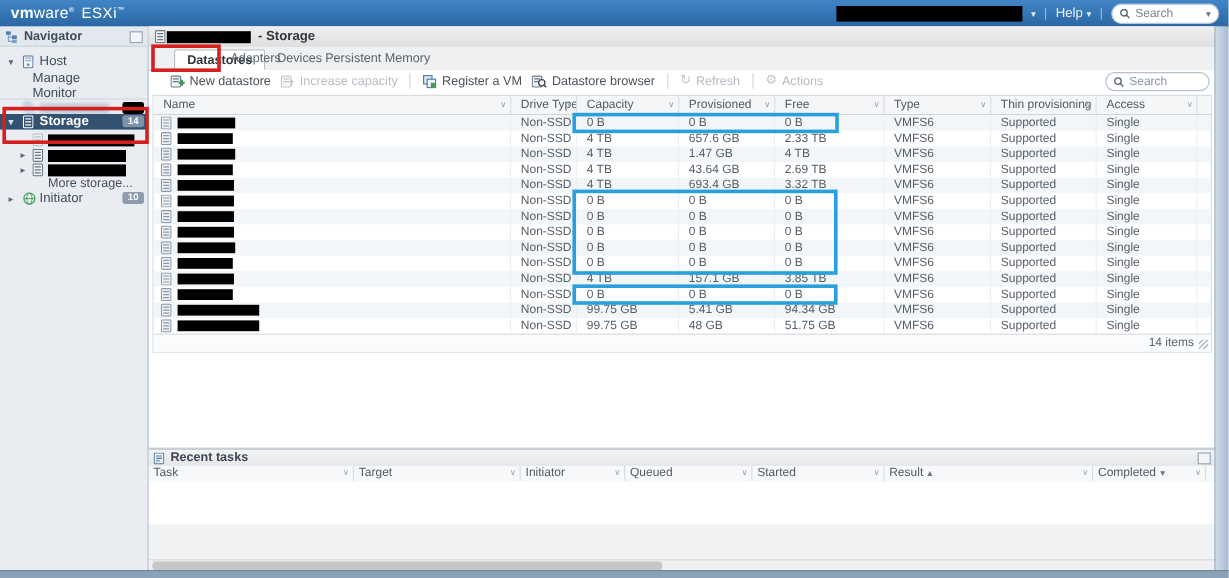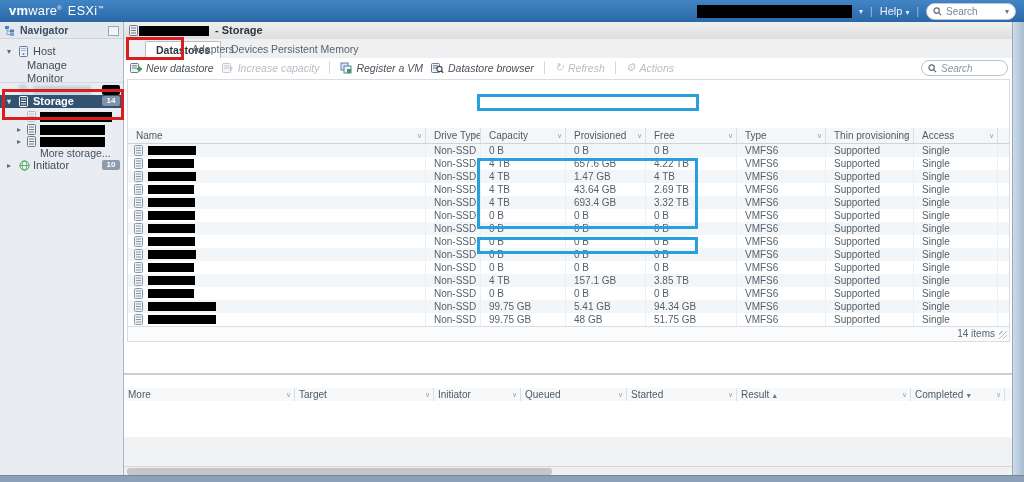--- a/index.html
+++ b/index.html
@@ -50,32 +50,32 @@
   .content{position:absolute;top:22px;left:124px;right:11px;bottom:6px;background:#fff;}
   .titlebar{position:absolute;top:0;left:0;right:0;height:17px;background:linear-gradient(#efefef,#dedede);
             border-bottom:1px solid #c2c6ca;font-size:11px;color:#2f363c;font-weight:bold;}
   .titlebar .ico{position:absolute;left:5px;top:3px;}
   .title-redact{position:absolute;left:15px;top:4px;width:70px;height:10px;background:#000;}
   .title-suffix{position:absolute;left:91px;top:2px;}
   .tabbar{position:absolute;top:17px;left:0;right:0;height:19px;background:#eef0f1;border-bottom:1px solid #c6cbd0;}
   .tab{position:absolute;top:2px;height:16px;line-height:16px;padding:0 10px;font-size:10.5px;color:#5a646d;cursor:default;}
   .tab.active{background:#fff;border:1px solid #b9bec3;border-bottom:1px solid #fff;height:17px;
               font-weight:bold;color:#2f363c;border-radius:2px 2px 0 0;}
-  .toolbar{position:absolute;top:36px;left:0;right:0;height:21px;background:#fff;font-style:italic;}
+  .toolbar{position:absolute;top:36px;left:12px;right:0;height:21px;background:#fff;}
   .tools{position:absolute;left:6px;top:3px;display:flex;align-items:center;gap:8px;font-size:10.5px;color:#4a5258;}
   .tbtn{display:flex;align-items:center;gap:4px;cursor:default;}
   .tbtn.dis{color:#b7bdc3;}
   .tsep{width:1px;height:13px;background:#d5d9dd;margin:0 2px;}
   .glyph{font-size:11px;line-height:11px;color:#8396a8;}
   .dis .glyph{color:#c3c9cf;}
   .ct-search{position:absolute;right:5px;top:2px;width:73px;height:14px;border:1px solid #b9c2cb;border-radius:8px;
              display:flex;align-items:center;gap:4px;padding:0 6px;color:#8a95a0;font-size:10px;background:#fff;}
   
   .grid{position:absolute;left:3px;top:57px;width:881px;border:1px solid #d9dde1;font-size:10px;color:#555f68;}
-  .g-head{display:flex;height:15px;background:#f5f6f7;border-bottom:1px solid #cfd4d8;color:#4f5a63;margin-top:48px;}
+  .g-head{display:flex;height:15px;background:#f5f6f7;border-bottom:1px solid #cfd4d8;color:#4f5a63;}
   .g-head .hc{position:relative;line-height:15px;padding-left:8px;border-right:1px solid #dadfe3;box-sizing:border-box;white-space:nowrap;overflow:hidden;}
   .hc .chev{position:absolute;right:3px;top:0;font-size:7px;color:#98a1aa;}
   .g-row{display:flex;height:13px;line-height:13px;}
   .g-row.alt{background:#f3f6f9;}
   .g-row .c{padding-left:8px;box-sizing:border-box;border-right:1px solid #edf0f2;white-space:nowrap;overflow:hidden;}
   .namec{display:flex;align-items:center;gap:5px;padding-left:6px !important;}
   .row-redact{height:9px;background:#000;display:inline-block;}
   .g-foot{height:14px;line-height:14px;background:#fafbfc;border-top:1px solid #d9dde1;position:relative;
           text-align:right;padding-right:14px;color:#5a6570;}
   .rsz{position:absolute;right:2px;bottom:2px;width:8px;height:8px;
@@ -334,21 +334,21 @@
                 <rect x="0.5" y="0.5" width="8" height="10" rx="1" fill="#eef1f4" stroke="#8a99a8"></rect>
                 <line x1="2" y1="3" x2="7" y2="3" stroke="#8a99a8"></line>
                 <line x1="2" y1="5.5" x2="7" y2="5.5" stroke="#8a99a8"></line>
                 <line x1="2" y1="8" x2="7" y2="8" stroke="#8a99a8"></line>
               </svg>
               <span class="row-redact" style="width:46px"></span>
             </div>
             <div class="c" style="width: 55px;">Non-SSD</div>
             <div class="c" style="width: 85px;">4 TB</div>
             <div class="c" style="width: 80px;">657.6 GB</div>
-            <div class="c" style="width: 91px;">4.22 TB</div>
+            <div class="c" style="width: 91px;">2.33 TB</div>
             <div class="c" style="width: 89px;">VMFS6</div>
             <div class="c" style="width: 88px;">Supported</div>
             <div class="c" style="width: 84px;">Single</div>
             <div class="c" style="width: 11px; border-right: none;"></div>
           </div>
           <div class="g-row alt">
             <div class="c namec" style="width: 298px;">
               <svg width="9" height="11" viewBox="0 0 9 11">
                 <rect x="0.5" y="0.5" width="8" height="10" rx="1" fill="#eef1f4" stroke="#8a99a8"></rect>
                 <line x1="2" y1="3" x2="7" y2="3" stroke="#8a99a8"></line>
@@ -576,22 +576,32 @@
             <div class="c" style="width: 11px; border-right: none;"></div>
           </div>
         </div>
       <div class="g-foot">
         <span>14 items</span>
         <span class="rsz"></span>
       </div>
     </div>
 
     <div class="splitter"></div>
+    <div class="rt-head">
+      <svg class="ico" width="9" height="10" viewBox="0 0 9 10">
+          <rect x="0.5" y="0.5" width="8" height="9" rx="1" fill="#eef2f6" stroke="#5c7ea3"></rect>
+          <line x1="2" y1="3" x2="7" y2="3" stroke="#5c7ea3"></line>
+          <line x1="2" y1="5" x2="7" y2="5" stroke="#5c7ea3"></line>
+          <line x1="2" y1="7" x2="5" y2="7" stroke="#5c7ea3"></line>
+        </svg>
+      <span class="t">Recent tasks</span>
+      <span class="rt-collapse"></span>
+    </div>
     <div class="rt-cols" id="rtCols">
-        <div class="hc" style="width: 171px;"><span>More</span><span class="chev">∨</span></div>
+        <div class="hc" style="width: 171px;"><span>Task</span><span class="chev">∨</span></div>
         <div class="hc" style="width: 139px;"><span>Target</span><span class="chev">∨</span></div>
         <div class="hc" style="width: 87px;"><span>Initiator</span><span class="chev">∨</span></div>
         <div class="hc" style="width: 106px;"><span>Queued</span><span class="chev">∨</span></div>
         <div class="hc" style="width: 110px;"><span>Started</span><span class="chev">∨</span></div>
         <div class="hc" style="width: 174px;"><span>Result</span><span class="sort">▲</span><span class="chev">∨</span></div>
         <div class="hc" style="width: 94px;"><span>Completed</span><span class="sort">▼</span><span class="chev">∨</span></div>
       </div>
     <div class="rt-body"></div>
     <div class="rt-gray"></div>
     <div class="hscroll">

